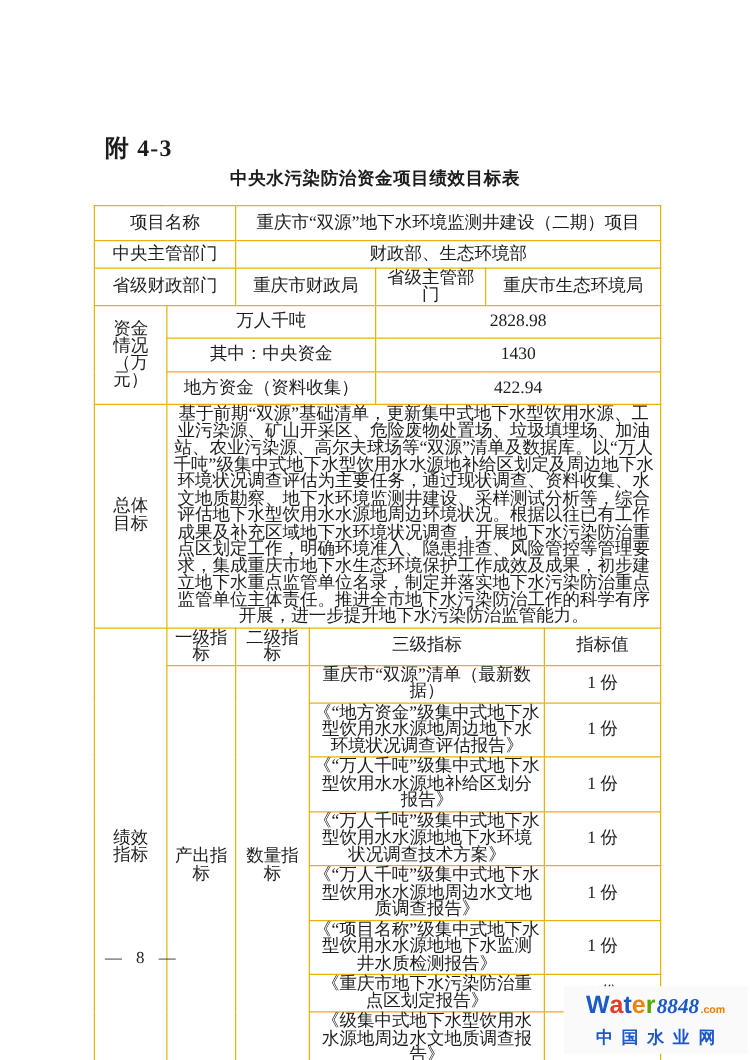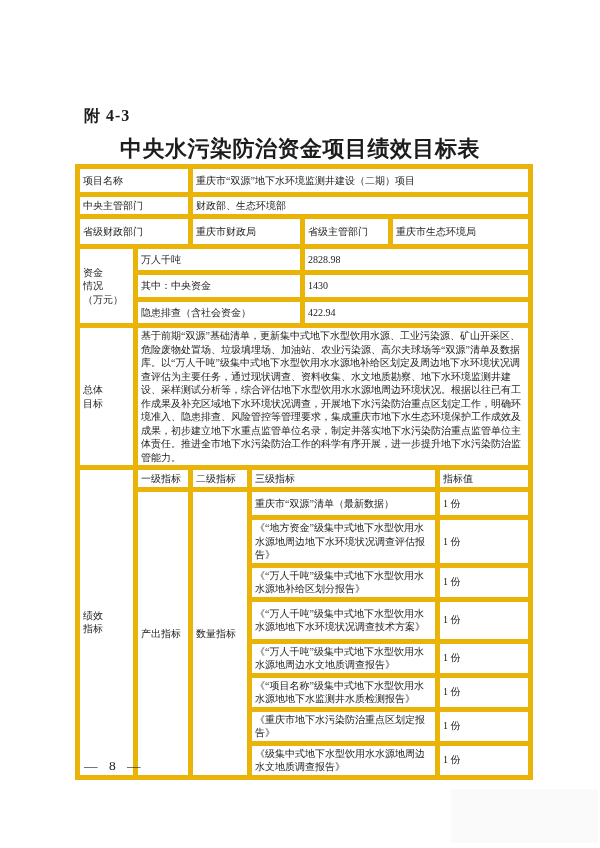--- a/index.html
+++ b/index.html
@@ -7,40 +7,40 @@
   .page{
     position:relative;
     width:600px;height:848px;
     background:#ffffff;
     font-family:"Liberation Serif","DejaVu Serif",serif;
     color:#1c1c1c;
     overflow:hidden;
   }
   .attachment-label{
     position:absolute;left:84px;top:106px;
-    font-size:16px;font-weight:600;letter-spacing:1px;
+    font-size:19px;font-weight:600;letter-spacing:1px;
   }
   .doc-title{
     position:absolute;left:0;top:134px;width:600px;
     text-align:center;
     font-family:"Liberation Sans","DejaVu Sans",sans-serif;
-    font-size:22px;font-weight:bold;letter-spacing:0.5px;
+    font-size:14px;font-weight:bold;letter-spacing:0.5px;
   }
   table.main{
     position:absolute;left:75px;top:164px;
     width:453px;
     border-collapse:collapse;
     table-layout:fixed;
   }
   table.main td{
-    border:5px solid #eab308;
-    font-size:10px;
+    border:1px solid #eab308;
+    font-size:14px;
     line-height:13.5px;
     padding:1px 3px;
-    text-align:left;
+    text-align:center;
     vertical-align:middle;
     word-break:break-all;
   }
   td.goal-text{
     text-align:justify;
     padding:3px 6px;
     line-height:13.9px;
   }
   td.indicator-text{
     text-align:left;
@@ -117,21 +117,21 @@
           <span>（万元）</span>
         </td>
         <td colspan="3">万人千吨</td>
         <td colspan="3">2828.98</td>
       </tr>
       <tr style="height:27px">
         <td colspan="3">其中：中央资金</td>
         <td colspan="3">1430</td>
       </tr>
       <tr style="height:26px">
-        <td colspan="3">隐患排查（含社会资金）</td>
+        <td colspan="3">地方资金（资料收集）</td>
         <td colspan="3">422.94</td>
       </tr>
       <tr style="height:138px">
         <td class="section-label">
           <span>总体</span>
           <span>目标</span>
         </td>
         <td colspan="6" class="goal-text">基于前期“双源”基础清单，更新集中式地下水型饮用水源、工业污染源、矿山开采区、危险废物处置场、垃圾填埋场、加油站、农业污染源、高尔夫球场等“双源”清单及数据库。以“万人千吨”级集中式地下水型饮用水水源地补给区划定及周边地下水环境状况调查评估为主要任务，通过现状调查、资料收集、水文地质勘察、地下水环境监测井建设、采样测试分析等，综合评估地下水型饮用水水源地周边环境状况。根据以往已有工作成果及补充区域地下水环境状况调查，开展地下水污染防治重点区划定工作，明确环境准入、隐患排查、风险管控等管理要求，集成重庆市地下水生态环境保护工作成效及成果，初步建立地下水重点监管单位名录，制定并落实地下水污染防治重点监管单位主体责任。推进全市地下水污染防治工作的科学有序开展，进一步提升地下水污染防治监管能力。</td>
       </tr>
       <tr style="height:22px">
@@ -177,15 +177,23 @@
       <tr style="height:26px">
         <td colspan="3" class="indicator-text">《级集中式地下水型饮用水水源地周边水文地质调查报告》</td>
         <td>1 份</td>
       </tr>
     </tbody>
   </table>
 
   <div class="page-number">— 8 —</div>
 
   <div class="logo">
+    <div class="logo-line1">
+      <span class="logo-water">
+        <span style="color: rgb(27, 88, 200);">W</span><span style="color: rgb(226, 61, 42);">a</span><span style="color: rgb(27, 88, 200);">t</span><span style="color: rgb(240, 130, 0);">e</span><span style="color: rgb(87, 167, 13);">r</span>
+      </span>
+      <span class="logo-number" style="color: rgb(27, 88, 200);">8848</span>
+      <span class="logo-tld" style="color: rgb(240, 124, 0);">.com</span>
+    </div>
+    <div class="logo-line2" style="color: rgb(27, 88, 200);">中国水业网</div>
   </div>
 
 </div>
 
 </body></html>

